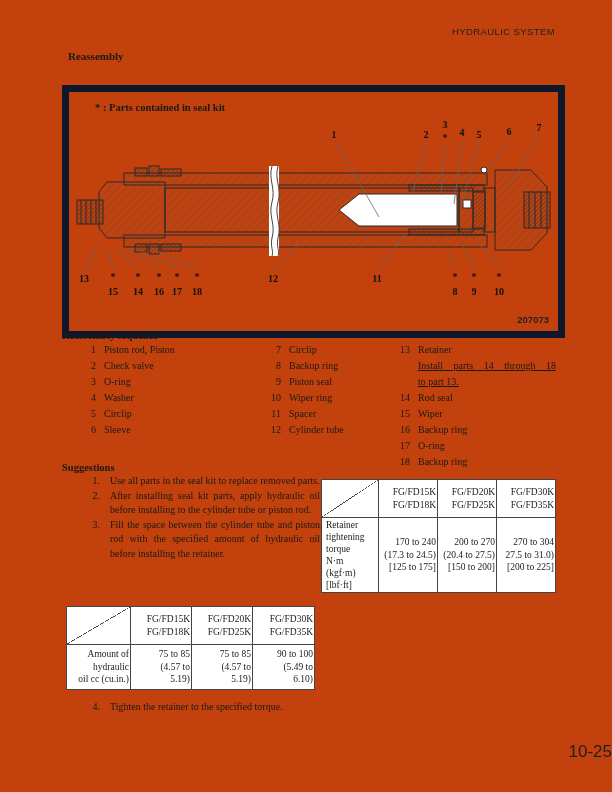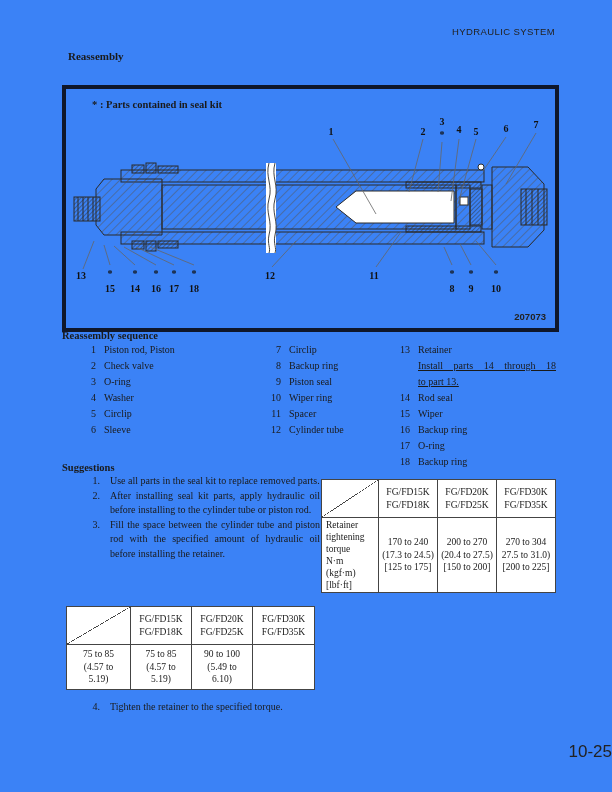--- a/index.html
+++ b/index.html
@@ -1,26 +1,26 @@
 <!DOCTYPE html>
 <html><head>
 <meta charset="utf-8">
 <style>
   html,body{margin:0;padding:0;background:#e8e8e8;}
   .page{
-    position:relative;width:612px;height:792px;background:#3b82f6;
+    position:relative;width:612px;height:792px;background:#c2410c;
     margin:0 auto;overflow:hidden;
     font-family:"Liberation Serif", serif;color:#1a1a1a;
   }
   .abs{position:absolute;}
   .sans{font-family:"Liberation Sans", sans-serif;}
   .doc-header{top:26px;right:57px;font-size:9.5px;letter-spacing:.4px;color:#222;}
   .section-title{left:68px;top:50px;font-size:11px;font-weight:bold;text-align:center;}
   
-  .figure-box{left:62px;top:85px;width:489px;height:239px;border:4px solid #0f172a;}
+  .figure-box{left:62px;top:85px;width:489px;height:239px;border:7px solid #0f172a;}
   .figure-legend{left:26px;top:10px;font-size:10.5px;font-weight:bold;}
   .figure-number{right:9px;bottom:6px;font-size:9.5px;font-weight:bold;font-family:"Liberation Sans",sans-serif;color:#222;margin-top:41px;}
   .fig-svg{left:0;top:0;}
   
   .list-title{left:62px;top:330px;font-size:10.5px;font-weight:bold;}
   .parts-col{top:342px;font-size:10px;line-height:16px;}
   .pc1{left:70px;width:185px;}
   .pc2{left:255px;width:125px;}
   .pc3{left:384px;width:165px;}
   .prow{display:flex;}
@@ -33,21 +33,21 @@
   
   .sugg-title{left:62px;top:462px;font-size:10.5px;font-weight:bold;}
   .sugg-list{left:70px;top:474px;width:250px;font-size:10px;line-height:14.5px;}
   .sugg-item{display:flex;}
   .snum{flex:0 0 30px;text-align:right;}
   .stext{margin-left:10px;text-align:justify;width:210px;}
   .sugg4{left:70px;top:700px;width:250px;font-size:10px;line-height:14.5px;}
   
   .tbl{display:grid;border:1px solid #444;font-size:9.5px;background:#fff;}
   .tbl .cell{border-right:1px solid #444;border-bottom:1px solid #444;
-    display:flex;flex-direction:column;justify-content:center;align-items:center;
+    display:flex;flex-direction:column;justify-content:center;align-items:flex-end;
     line-height:12.5px;text-align:center;padding:2px 1px;box-sizing:border-box;}
   .tbl .cell:nth-child(4n){border-right:none;}
   .tbl .last-row{border-bottom:none;}
   .diag{background-image:linear-gradient(to bottom right,transparent 49.5%,#444 49.5%,#444 50.6%,transparent 50.6%);}
   .torque-table{left:321px;top:479px;grid-template-columns:57px 59px 59px 58px;grid-template-rows:38px 74px;}
   .torque-table .rowlabel{align-items:flex-start;text-align:left;padding-left:4px;line-height:12px;}
   .oil-table{left:66px;top:606px;grid-template-columns:64px 61px 61px 61px;grid-template-rows:38px 44px;}
   .page-number{left:0;width:612px;top:742px;text-align:right;font-size:17px;color:#222;}
 </style>
 </head>
@@ -322,20 +322,25 @@
       </div>
     <div class="cell">
         <div>FG/FD20K</div>
         <div>FG/FD25K</div>
       </div>
     <div class="cell">
         <div>FG/FD30K</div>
         <div>FG/FD35K</div>
       </div>
     <div class="cell last-row">
+      <div>Amount of</div>
+      <div>hydraulic</div>
+      <div>oil cc (cu.in.)</div>
+    </div>
+    <div class="cell last-row">
         <div>75 to 85</div>
         <div>(4.57 to</div>
         <div>5.19)</div>
       </div>
     <div class="cell last-row">
         <div>75 to 85</div>
         <div>(4.57 to</div>
         <div>5.19)</div>
       </div>
     <div class="cell last-row">

